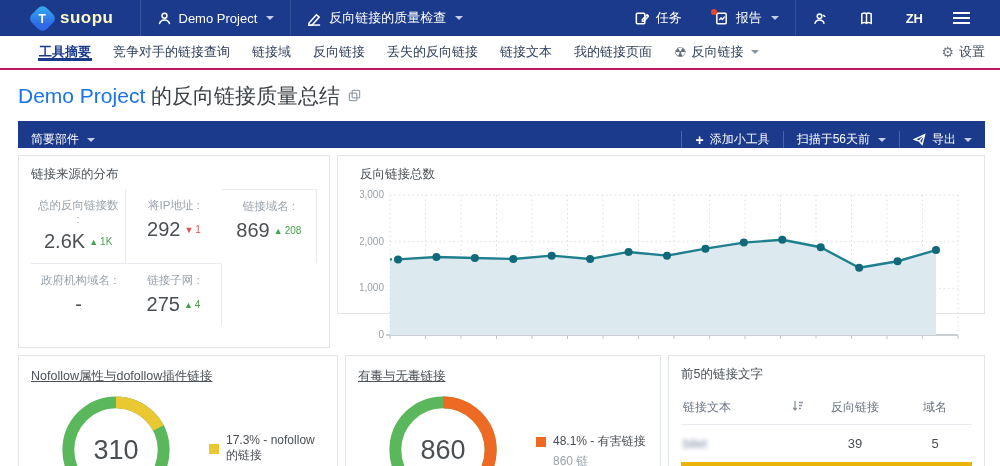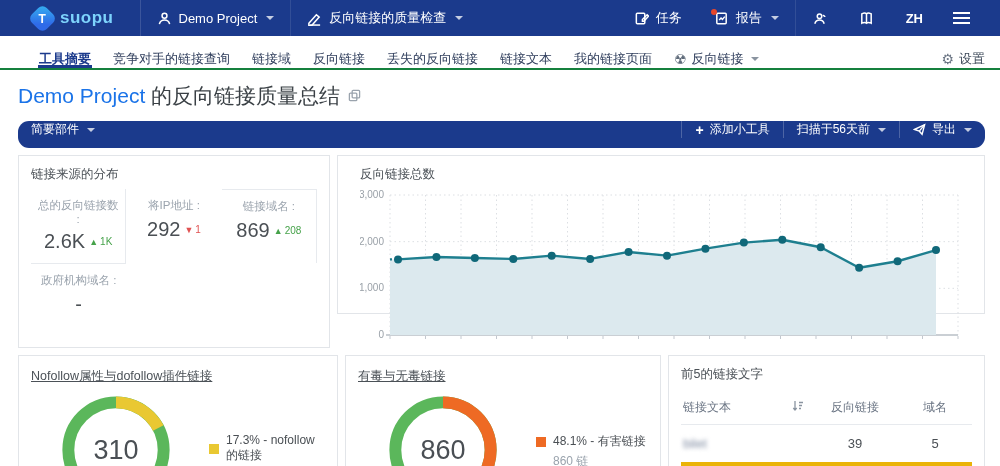--- a/index.html
+++ b/index.html
@@ -7,49 +7,49 @@
     font-family:"Liberation Sans","DejaVu Sans",sans-serif; }
 
   
   .navbar { height:36px; background:#1b3a8c; display:flex; align-items:stretch; color:#fff; }
   .nav-left, .nav-right { display:flex; align-items:stretch; }
   .nav-right { margin-left:auto; }
   .brand { display:flex; align-items:center; gap:7px; padding:0 26px 0 32px; border-right:1px solid rgba(255,255,255,.14); cursor:pointer; }
   .brand-badge { width:21px; height:21px; border-radius:6px; transform:rotate(45deg);
     background:linear-gradient(135deg,#35b6f2 0%,#2f6ae8 70%); display:flex; align-items:center; justify-content:center; }
   .brand-badge span { transform:rotate(-45deg); color:#fff; font-weight:bold; font-size:12px; }
-  .brand-word { color:#7dd3fc; font-weight:bold; font-size:17px; letter-spacing:.5px; }
+  .brand-word { color:#fef9c3; font-weight:bold; font-size:17px; letter-spacing:.5px; }
   .nav-item { display:flex; align-items:center; gap:7px; padding:0 16px; font-size:13px; cursor:pointer; border-right:1px solid rgba(255,255,255,.10); }
   .nav-item.no-border { border-right:none; }
   .caret { width:0; height:0; border-left:4px solid transparent; border-right:4px solid transparent; border-top:4px solid rgba(255,255,255,.75); margin-left:2px; }
   .nav-icon { width:15px; height:15px; display:inline-block; position:relative; }
   .nav-icon svg { width:15px; height:15px; stroke:#fff; fill:none; stroke-width:1.6; }
   .red-dot { position:absolute; left:-3px; top:-2px; width:6px; height:6px; border-radius:50%; background:#e8472b; }
   .lang { font-size:13px; font-weight:bold; }
   .burger { display:flex; flex-direction:column; justify-content:center; gap:3px; padding:0 30px 0 14px; cursor:pointer; }
   .burger i { width:17px; height:2px; background:#fff; display:block; }
 
   
-  .subnav { height:34px; background:#fff; display:flex; align-items:flex-end; padding:0 15px 0 28px; border-bottom:2px solid #15803d; }
+  .subnav { height:34px; background:#fff; display:flex; align-items:center; padding:0 15px 0 28px; border-bottom:2px solid #be185d; }
   .tab { display:flex; align-items:center; gap:5px; padding:0 11px; font-size:13px; color:#32405e; cursor:pointer; position:relative; white-space:nowrap; }
   .tab.active { color:#1b3a8c; font-weight:bold; }
   .tab.active::after { content:""; position:absolute; left:10px; right:10px; bottom:0; height:3px; background:#1b3a8c; }
   .toxic-glyph { color:#5f6b7a; font-size:14px; }
   .subnav .settings { margin-left:auto; display:flex; align-items:center; gap:5px; font-size:13px; color:#3c4858; cursor:pointer; }
   .gear-glyph { color:#6b7584; font-size:14px; }
 
   
   .page-head { padding:12px 18px 11px; display:flex; align-items:center; gap:8px; }
   .page-head h1 { font-size:21px; font-weight:normal; color:#3a4045; }
   .page-head h1 .proj { color:#1a73e8; }
   .copy-icon { cursor:pointer; margin-top:2px; }
   .copy-icon svg { stroke:#9aa3ad; fill:none; stroke-width:1.4; }
 
   
-  .wtoolbar { margin:0 15px 0 18px; height:27px; background:#1b3a8c; display:flex; align-items:flex-start; color:#fff; font-size:12px;border-radius:11px; }
+  .wtoolbar { margin:0 15px 0 18px; height:27px; background:#1b3a8c; display:flex; align-items:flex-end; color:#fff; font-size:12px; }
   .wt-btn { display:flex; align-items:center; gap:6px; padding:0 13px; cursor:pointer; }
   .wt-right { margin-left:auto; display:flex; align-items:stretch; }
   .wt-right .wt-btn { border-left:1px solid rgba(255,255,255,.22); }
   .plus-glyph::before { content:"+"; font-size:14px; font-weight:bold; }
   .send svg { width:13px; height:13px; stroke:#fff; fill:none; stroke-width:1.5; }
 
   
   .content { padding:7px 15px 0 18px; }
   .row { display:flex; gap:7px; }
   .row + .row { margin-top:7px; }
@@ -282,20 +282,29 @@
               <span>869</span>
               <span class="delta up">
                 <span>208</span>
               </span>
             </div>
         </div>
         <div class="stat-cell">
           <div class="stat-label">政府机构域名 :</div>
           <div class="stat-value">
               <span>-</span>
+            </div>
+        </div>
+        <div class="stat-cell">
+          <div class="stat-label">链接子网 :</div>
+          <div class="stat-value">
+              <span>275</span>
+              <span class="delta up">
+                <span>4</span>
+              </span>
             </div>
         </div>
       </div>
     </div>
 
     <div class="card chart-card">
       <div class="card-title">反向链接总数</div>
       <svg id="line-chart" width="612" height="168">
           <line x1="30" y1="8" x2="30" y2="148" stroke="#dcdfe3" stroke-dasharray="1.5 3"></line>
           <line x1="65.5" y1="8" x2="65.5" y2="148" stroke="#dcdfe3" stroke-dasharray="1.5 3"></line>

